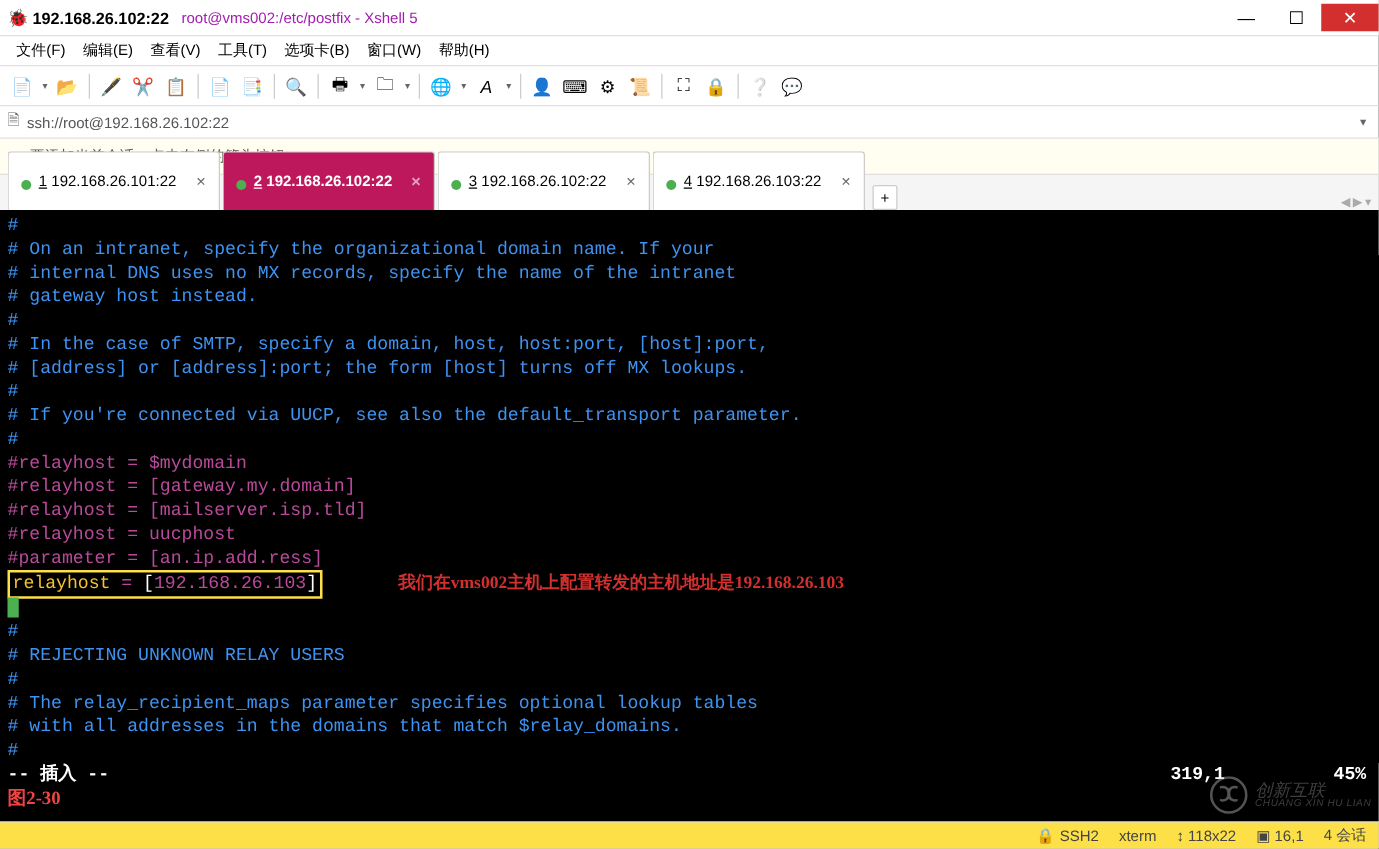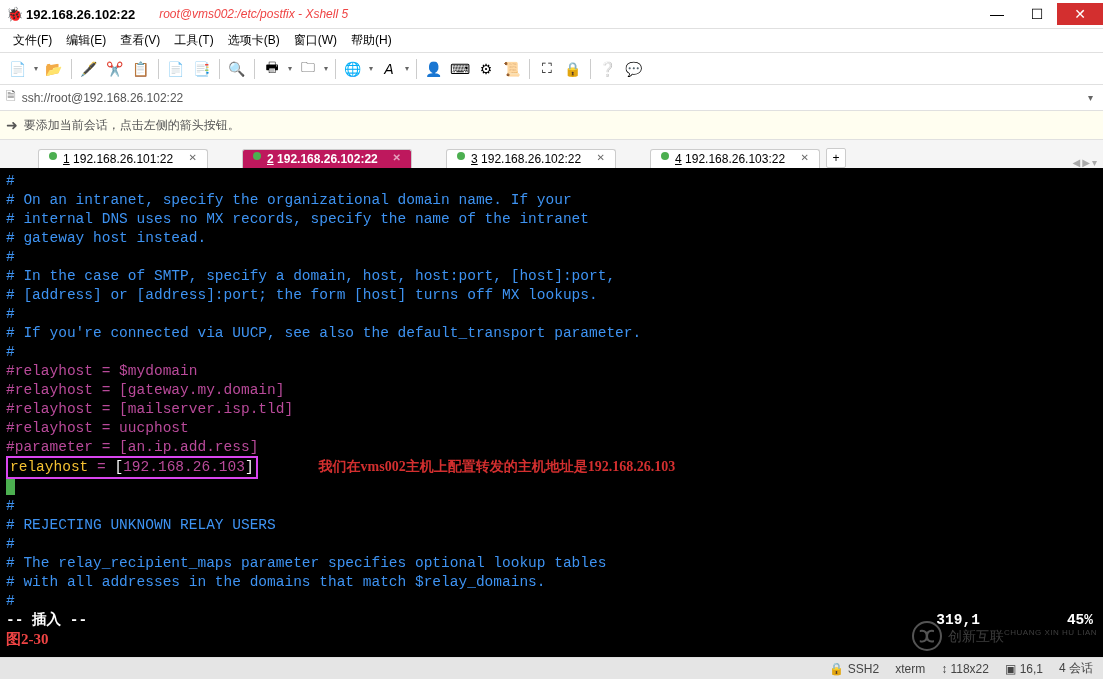--- a/index.html
+++ b/index.html
@@ -1,59 +1,59 @@
 <!DOCTYPE html>
 <html><head>
 <meta charset="utf-8">
 <style>
 * { box-sizing: border-box; margin: 0; padding: 0; }
 body { font-family: "Microsoft YaHei", Arial, sans-serif; font-size: 12px; background: #fff; width: 1103px; height: 679px; overflow: hidden; display: flex; flex-direction: column; }
 .title-bar { height: 28px; display: flex; align-items: center; padding: 0 0 0 6px; background: #fff; }
 .title-bar .icon { width: 16px; height: 16px; margin-right: 4px; color: #d32f2f; font-size: 14px; }
 .title-bar .title-main { font-weight: bold; font-size: 13px; color: #000; }
-.title-bar .title-sub { margin-left: 24px; color: #ef4444; font-size: 12px; font-style: italic; }
+.title-bar .title-sub { margin-left: 10px; color: #a21caf; font-size: 12px; }
 .title-bar .spacer { flex: 1; }
 .title-bar .win-btn { width: 40px; height: 22px; display: flex; align-items: center; justify-content: center; cursor: pointer; font-size: 14px; }
 .title-bar .win-btn.close { background: #d32f2f; color: #fff; width: 46px; height: 22px; }
 .menu-bar { height: 24px; display: flex; align-items: center; padding: 0 6px; border-top: 1px solid #e0e0e0; }
 .menu-bar .menu-item { padding: 3px 7px; cursor: pointer; }
 .toolbar { height: 32px; display: flex; align-items: center; padding: 2px 6px; border-top: 1px solid #e0e0e0; gap: 2px; }
 .tb-btn { width: 24px; height: 24px; display: flex; align-items: center; justify-content: center; cursor: pointer; border-radius: 2px; font-size: 14px; }
 .tb-sep { width: 1px; height: 20px; background: #ccc; margin: 0 3px; }
 .tb-drop { width: 8px; font-size: 8px; color: #666; display:flex; align-items:center; justify-content:center; cursor:pointer; }
 .addr-bar { height: 26px; display: flex; align-items: center; padding: 0 6px; border-top: 1px solid #e0e0e0; }
 .addr-bar .lock { margin-right: 4px; color: #666; }
 .addr-bar .addr { flex: 1; color: #555; font-size: 12px; padding: 2px; }
 .addr-bar .drop { color: #666; font-size: 10px; padding: 0 4px; }
 .hint-bar { height: 30px; display: flex; align-items: center; padding: 0 6px; background: #fffef0; border-top: 1px solid #e0e0e0; border-bottom: 1px solid #e0e0e0; color: #555; }
 .hint-bar .arrow { margin-right: 6px; font-size: 14px; }
 .tab-bar { height: 28px; display: flex; align-items: flex-end; padding: 0 6px; background: #f5f5f5; position: relative; }
-.tab { display: flex; align-items: flex-start; padding: 2px 10px; border: 1px solid #ccc; border-bottom: none; background: #fff; margin-right: 2px; cursor: pointer; min-width: 170px; border-radius: 3px 3px 0 0; font-size: 12px; margin-left: 32px; }
+.tab { display: flex; align-items: flex-end; padding: 16px 10px; border: 1px solid #ccc; border-bottom: none; background: #fff; margin-right: 2px; cursor: pointer; min-width: 170px; border-radius: 3px 3px 0 0; font-size: 12px; }
 .tab.active { background: #be185d; color: #fff; font-weight: bold; }
 .tab .dot { width: 8px; height: 8px; border-radius: 50%; background: #4caf50; margin-right: 6px; }
 .tab .tab-label { flex: 1; }
 .tab .tab-close { margin-left: 6px; font-size: 10px; opacity: 0.6; }
 .tab-add { width: 20px; height: 20px; border: 1px solid #ccc; display: flex; align-items: center; justify-content: center; margin-left: 4px; cursor: pointer; background: #fff; border-radius: 2px; }
 .tab-nav { margin-left: auto; display: flex; gap: 2px; color: #aaa; font-size: 10px; align-items: center; }
 .terminal { background: #000; flex: 1; padding: 4px 6px; font-family: "Consolas","Courier New",monospace; font-size: 14.5px; line-height: 19px; overflow: hidden; position: relative; }
 .terminal .line { white-space: pre; }
 .c-comment { color: #3e93f2; }
 .c-setting { color: #b94a9a; }
 .c-value { color: #f5c232; }
 .c-bracket { color: #fff; }
-.c-highlight-box { border: 2px solid #d946ef; display: inline-block; padding: 0 2px; margin: -1px 0; }
+.c-highlight-box { border: 2px solid #fde047; display: inline-block; padding: 0 2px; margin: -1px 0; }
 .c-anno { color: #d32f2f; font-family: "Microsoft YaHei"; font-weight: bold; font-size: 14px; }
 .c-status { color: #fff; font-weight: bold; }
 .c-status-right { position: absolute; right: 10px; color: #fff; font-weight: bold; }
 .c-caption { color: #ef4444; font-weight: bold; font-family: Liberation Serif, serif; font-size: 15px; }
 .cursor-block { display: inline-block; width: 9px; height: 16px; background: #4caf50; vertical-align: middle; }
-.status-bar { height: 22px; background: #e5e5e5; border-top: 1px solid #ddd; display: flex; align-items: center; justify-content: flex-end; padding: 0 10px; gap: 16px; font-size: 12px; color: #444; }
+.status-bar { height: 22px; background: #fde047; border-top: 1px solid #ddd; display: flex; align-items: center; justify-content: flex-end; padding: 0 10px; gap: 16px; font-size: 12px; color: #444; }
 .watermark { position: fixed; right: 6px; bottom: 28px; opacity: 0.45; font-size: 13px; color: #888; display: flex; align-items: center; gap: 6px; pointer-events: none; }
 .watermark .wm-logo { width: 30px; height: 30px; border: 2px solid #bbb; border-radius: 50%; display: flex; align-items: center; justify-content: center; font-weight: bold; font-size: 16px; color: #bbb; }
-.watermark .wm-text { display: flex; line-height: 1; }
+.watermark .wm-text { display: flex; flex-direction: column; line-height: 1; font-style: italic; }
 .wm-cn { font-size: 14px; }
 .wm-en { font-size: 8px; letter-spacing: 0.5px; }
 </style>
 </head>
 <body>
 
 <div class="title-bar">
   <span class="icon">🐞</span>
   <span class="title-main">192.168.26.102:22</span>
   <span class="title-sub">root@vms002:/etc/postfix - Xshell 5</span>

